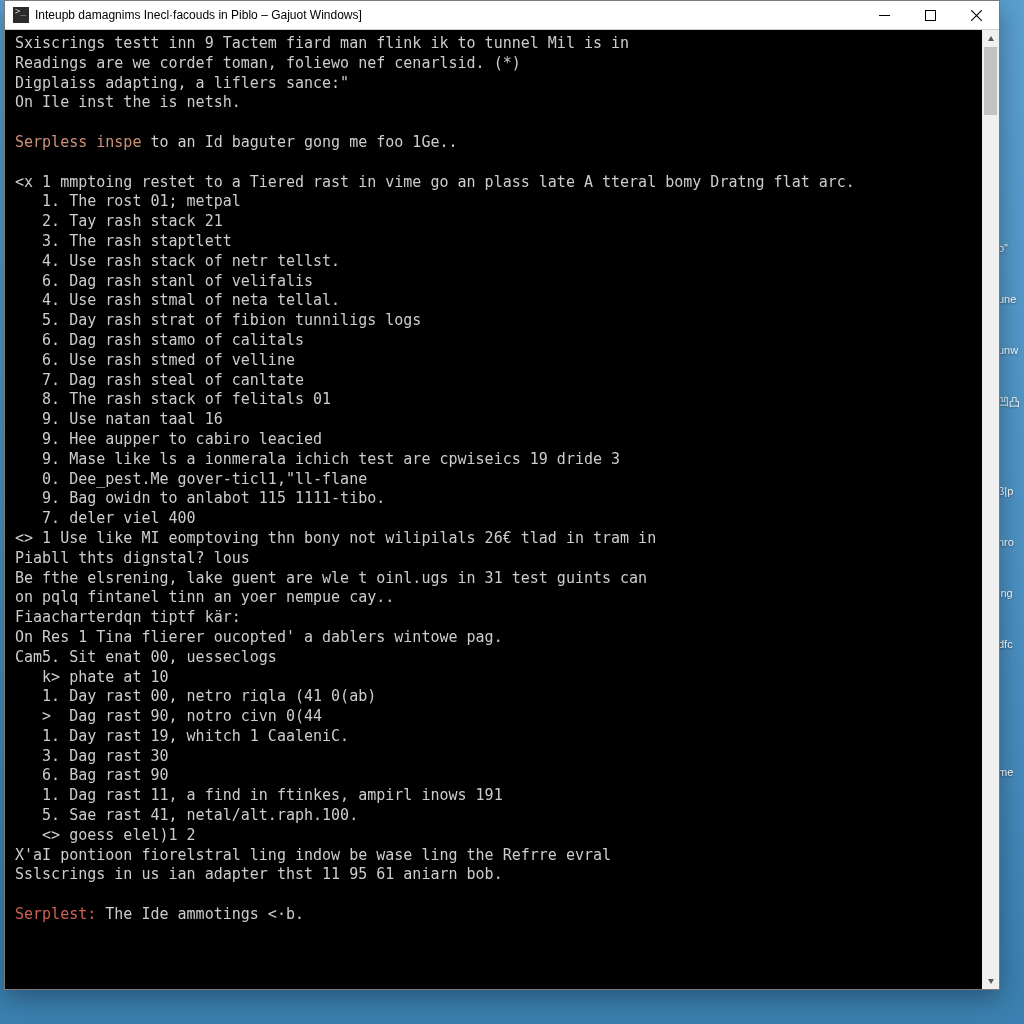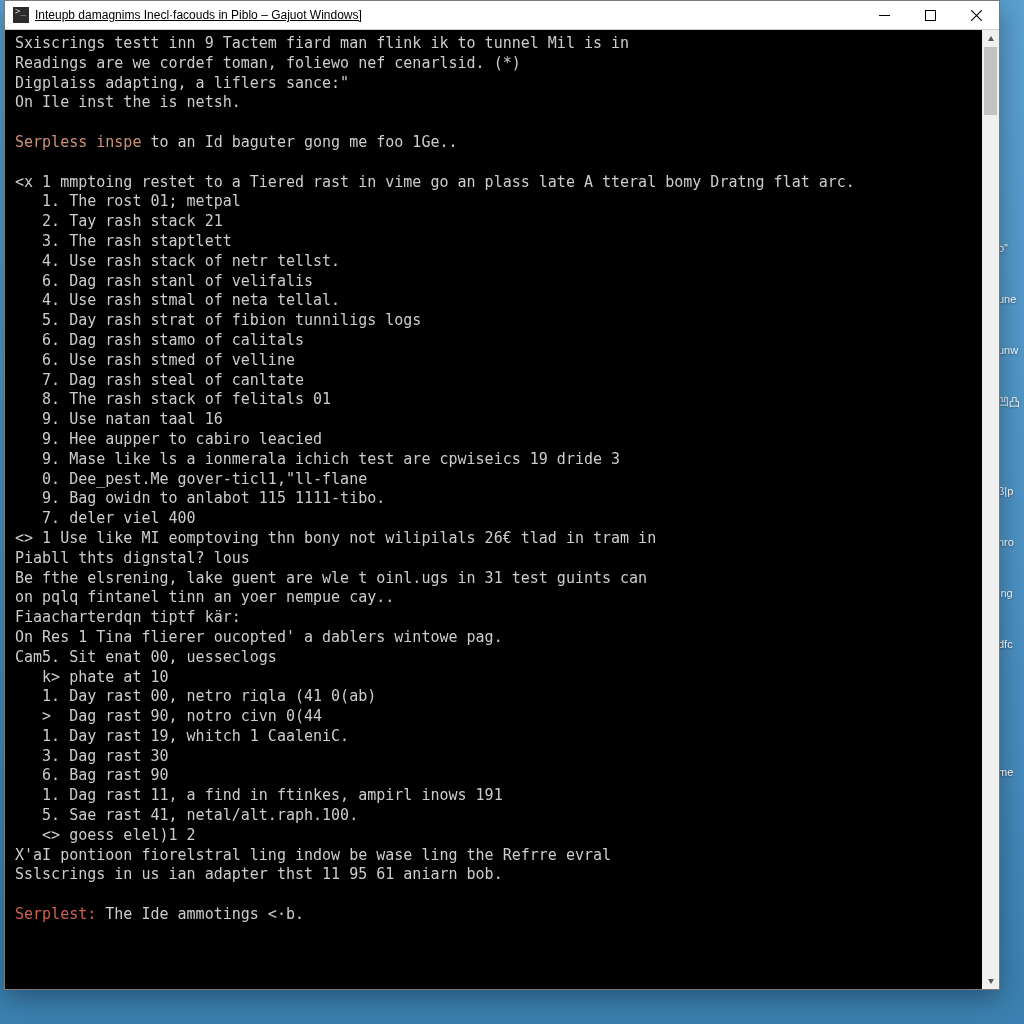--- a/index.html
+++ b/index.html
@@ -69,21 +69,20 @@
     font-size: 9px;
     color: #cccccc;
     font-family: monospace;
   }
   .titlebar .title {
     flex: 1;
     font-size: 12px;
     color: #000;
     white-space: nowrap;
     overflow: hidden;
-    text-decoration: underline;
   }
   .window-controls {
     display: flex;
     height: 100%;
   }
   .window-controls .btn {
     width: 46px;
     height: 100%;
     display: flex;
     align-items: center;

